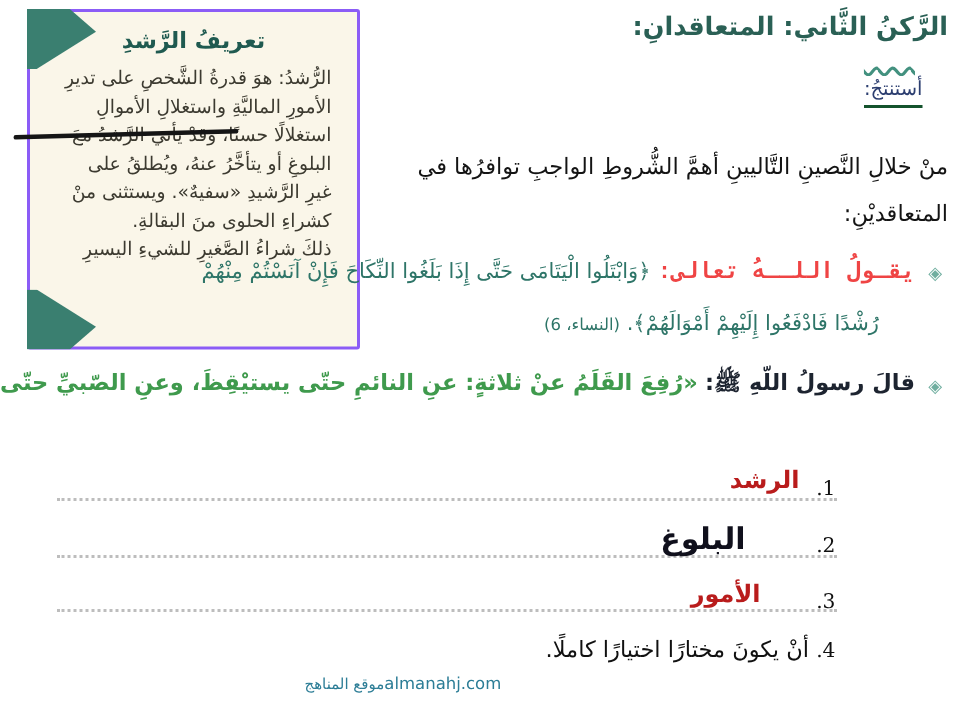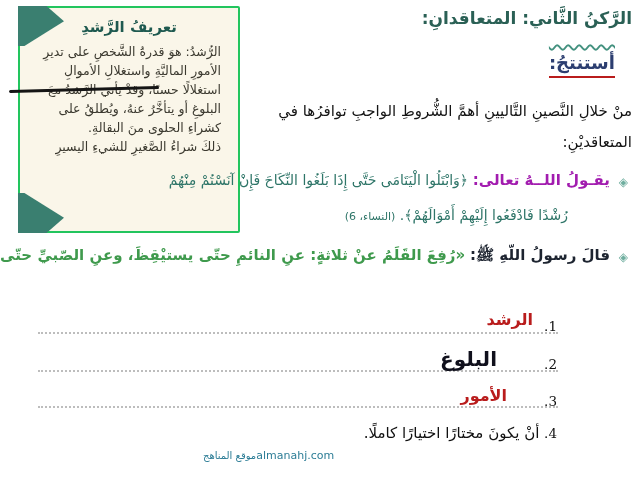--- a/index.html
+++ b/index.html
@@ -11,21 +11,21 @@
 
   
   .lesson-header{
     position:absolute;top:8px;right:8px;direction:rtl;
     font-size:17px;font-weight:bold;color:#2a6055;letter-spacing:0;
   }
 
   
   .def-box{
     position:absolute;left:18px;top:6px;width:222px;height:227px;
-    background:#faf6e9;border:2px solid #22c55e;border-radius:2px;
+    background:#faf6e9;border:2px solid #8b5cf6;border-radius:2px;
   }
   .def-corner{position:absolute;background:#3a7f70;}
   .def-corner.tl{left:-2px;top:-2px;width:46px;height:40px;
     clip-path:polygon(0 0,62% 0,100% 38%,14% 100%,0 100%);}
   .def-corner.bl{left:-2px;bottom:-2px;width:46px;height:40px;
     clip-path:polygon(0 0,14% 0,100% 62%,62% 100%,0 100%);}
   .def-title{
     direction:rtl;text-align:center;margin-top:10px;
     font-size:15px;font-weight:bold;color:#1f5a50;
   }
@@ -34,22 +34,22 @@
     font-size:12.5px;line-height:19px;color:#3c3a30;
   }
   .strike-line{
     position:absolute;left:-11px;top:80px;width:150px;height:3px;
     background:#151515;transform:rotate(-1.6deg);border-radius:2px;
   }
 
   
   .conclude-label{
     position:absolute;top:52px;right:25px;direction:rtl;
-    font-size:18px;font-weight:bold;color:#2c3e70;
-    border-bottom:2px solid #b91c1c;padding-bottom:3px;
+    font-size:13px;font-weight:normal;color:#2c3e70;
+    border-bottom:2px solid #14532d;padding-bottom:3px;
   }
   .conclude-label .wavy{
     text-decoration-line:overline;text-decoration-style:wavy;
     text-decoration-color:#43917f;text-decoration-thickness:1.5px;
   }
 
   
   .intro{
     position:absolute;top:96px;right:8px;width:392px;direction:rtl;
     font-size:15px;line-height:31px;color:#141414;text-align:right;
@@ -58,24 +58,24 @@
   
   .diamond{
     position:absolute;right:12px;font-size:12px;color:#6fae9f;line-height:12px;
   }
 
   
   .quran-line1{
     position:absolute;top:171px;right:30px;direction:rtl;white-space:nowrap;
     font-size:15px;color:#141414;
   }
-  .quran-lead{font-weight:bold;color:#a21caf;}
+  .quran-lead{font-weight:bold;color:#ef4444;font-family:Liberation Mono, monospace;}
   .quran-text{color:#2e7568;font-size:14px;}
   .quran-line2{
-    position:absolute;top:207px;right:72px;direction:rtl;white-space:nowrap;font-size:14px;margin-left:20px;
+    position:absolute;top:207px;right:54px;direction:rtl;white-space:nowrap;font-size:14px;margin-left:20px;
   }
   .quran-ref{color:#2e7568;font-size:11px;}
 
   
   .hadith-line1{
     position:absolute;top:246px;right:30px;direction:rtl;white-space:nowrap;
     font-size:15px;color:#1d2430;
   }
   .hadith-lead{font-weight:bold;color:#1d2430;}
   .hadith-text{color:#3f9a4d;font-weight:bold;}
@@ -120,20 +120,21 @@
 
   <div class="def-box" data-name="definition-box">
     <div class="def-corner tl" data-name="corner-fold-top-icon"></div>
     <div class="def-corner bl" data-name="corner-fold-bottom-icon"></div>
     <div class="def-title" data-name="definition-box-title">تعريفُ الرَّشدِ</div>
     <div class="def-body" data-name="definition-box-body">
       <div data-name="definition-line">الرُّشدُ: هوَ قدرةُ الشَّخصِ على تديرِ</div>
       <div data-name="definition-line-struck">الأمورِ الماليَّةِ واستغلالِ الأموالِ</div>
       <div data-name="definition-line">استغلالًا حسنًا، وقدْ يأتي الرَّشدُ معَ</div>
       <div data-name="definition-line">البلوغِ أو يتأخَّرُ عنهُ، ويُطلقُ على</div>
+      <div data-name="definition-line">غيرِ الرَّشيدِ «سفيهٌ». ويستثنى منْ</div>
       <div data-name="definition-line">كشراءِ الحلوى منَ البقالةِ.</div>
       <div data-name="definition-line">ذلكَ شراءُ الصَّغيرِ للشيءِ اليسيرِ</div>
     </div>
     <div class="strike-line" data-name="strikethrough-mark"></div>
   </div>
 
   <div class="conclude-label" data-name="conclude-heading">
     <span class="wavy" data-name="conclude-heading-text">أستنتجُ:</span>
   </div>
 

